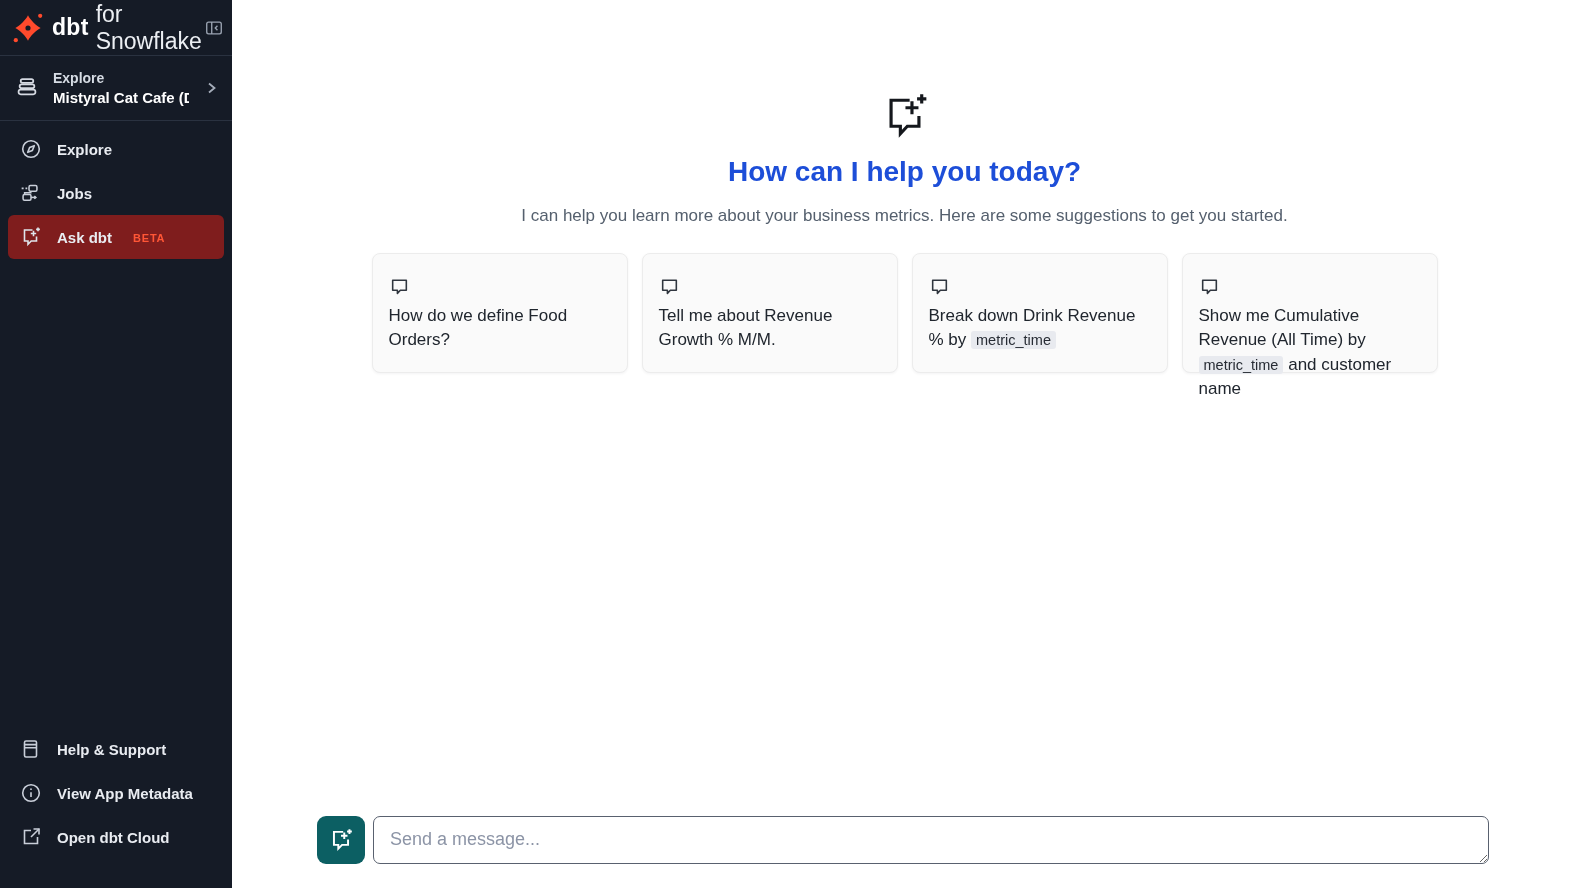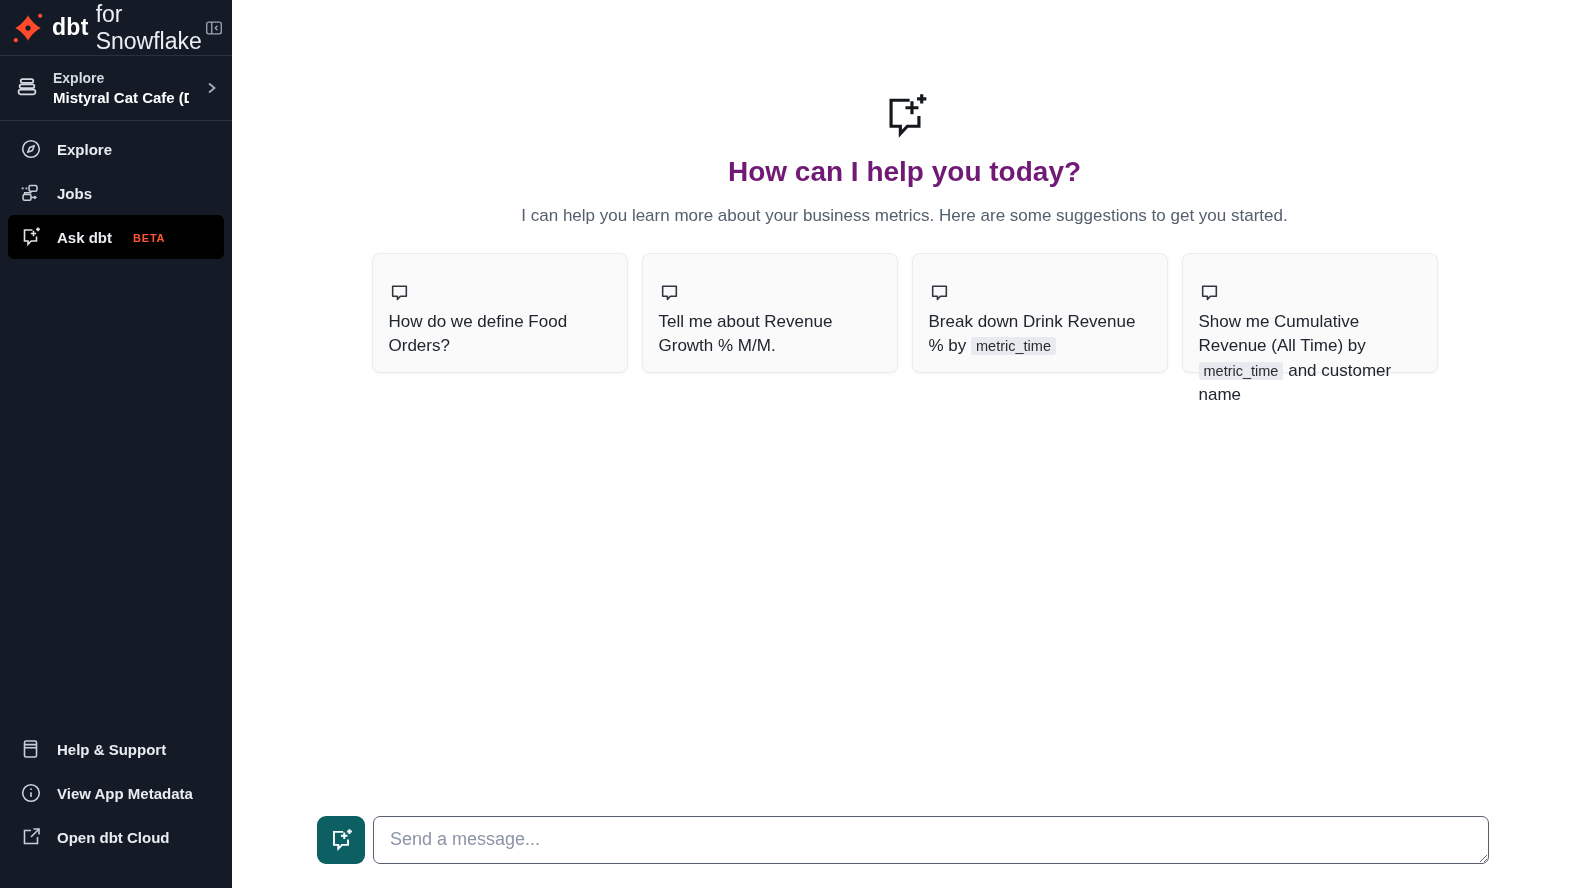--- a/index.html
+++ b/index.html
@@ -31,37 +31,37 @@
   .project-label{font-size:14px;font-weight:600;color:#D6DCE4;margin-bottom:3px;}
   .project-name{font-size:15px;font-weight:700;color:#FFFFFF;white-space:nowrap;max-width:158px;overflow:hidden;}
   .project-chevron{margin-left:auto;display:flex;}
 
   .nav{padding:6px 8px;display:flex;flex-direction:column;}
   .sb-footer{margin-top:auto;padding:6px 8px 29px;display:flex;flex-direction:column;}
   .nav-item{
     height:44px;display:flex;align-items:center;gap:15px;padding:0 12px;
     border-radius:6px;font-size:15px;font-weight:700;color:#E9ECF1;cursor:pointer;
   }
-  .nav-item.selected{background:#000000;}
+  .nav-item.selected{background:#7f1d1d;}
   .nav-icon{display:flex;width:22px;justify-content:center;flex-shrink:0;}
   .beta{font-size:11px;font-weight:700;color:#FF5636;letter-spacing:.8px;margin-left:6px;padding-top:1px;}
 
   
   main{
     flex:1;position:relative;background:#fff;display:flex;flex-direction:column;
     align-items:center;padding-top:91px;box-sizing:border-box;
   }
   .hero-icon{margin-bottom:9px;display:block;}
-  .title{font-size:28px;font-weight:600;color:#701a75;margin:0;}
+  .title{font-size:28px;font-weight:600;color:#1d4ed8;margin:0;}
   .subtitle{font-size:17px;color:#55606E;margin:18px 0 0;}
   .cards{display:flex;gap:14px;margin-top:27px;}
   .card{
     width:256px;height:120px;box-sizing:border-box;text-align:left;
     background:#FAFAFA;border:1px solid #ECECEC;border-radius:8px;
-    padding:28px 16px 14px;box-shadow:0 1px 3px rgba(16,24,40,.05);cursor:pointer;
+    padding:22px 16px 14px;box-shadow:0 1px 3px rgba(16,24,40,.05);cursor:pointer;
   }
   .card-icon{display:block;margin-bottom:3px;}
   .card-text{font-size:17px;line-height:1.43;color:#20262E;}
   .chip{
     font-family:Liberation Sans, sans-serif;font-size:14.5px;color:#272C34;
     background:#E8EAEF;border-radius:3px;padding:1px 5px;white-space:nowrap;
   }
 
   
   .composer{position:absolute;left:85px;right:88px;bottom:24px;display:flex;gap:8px;align-items:flex-start;}

